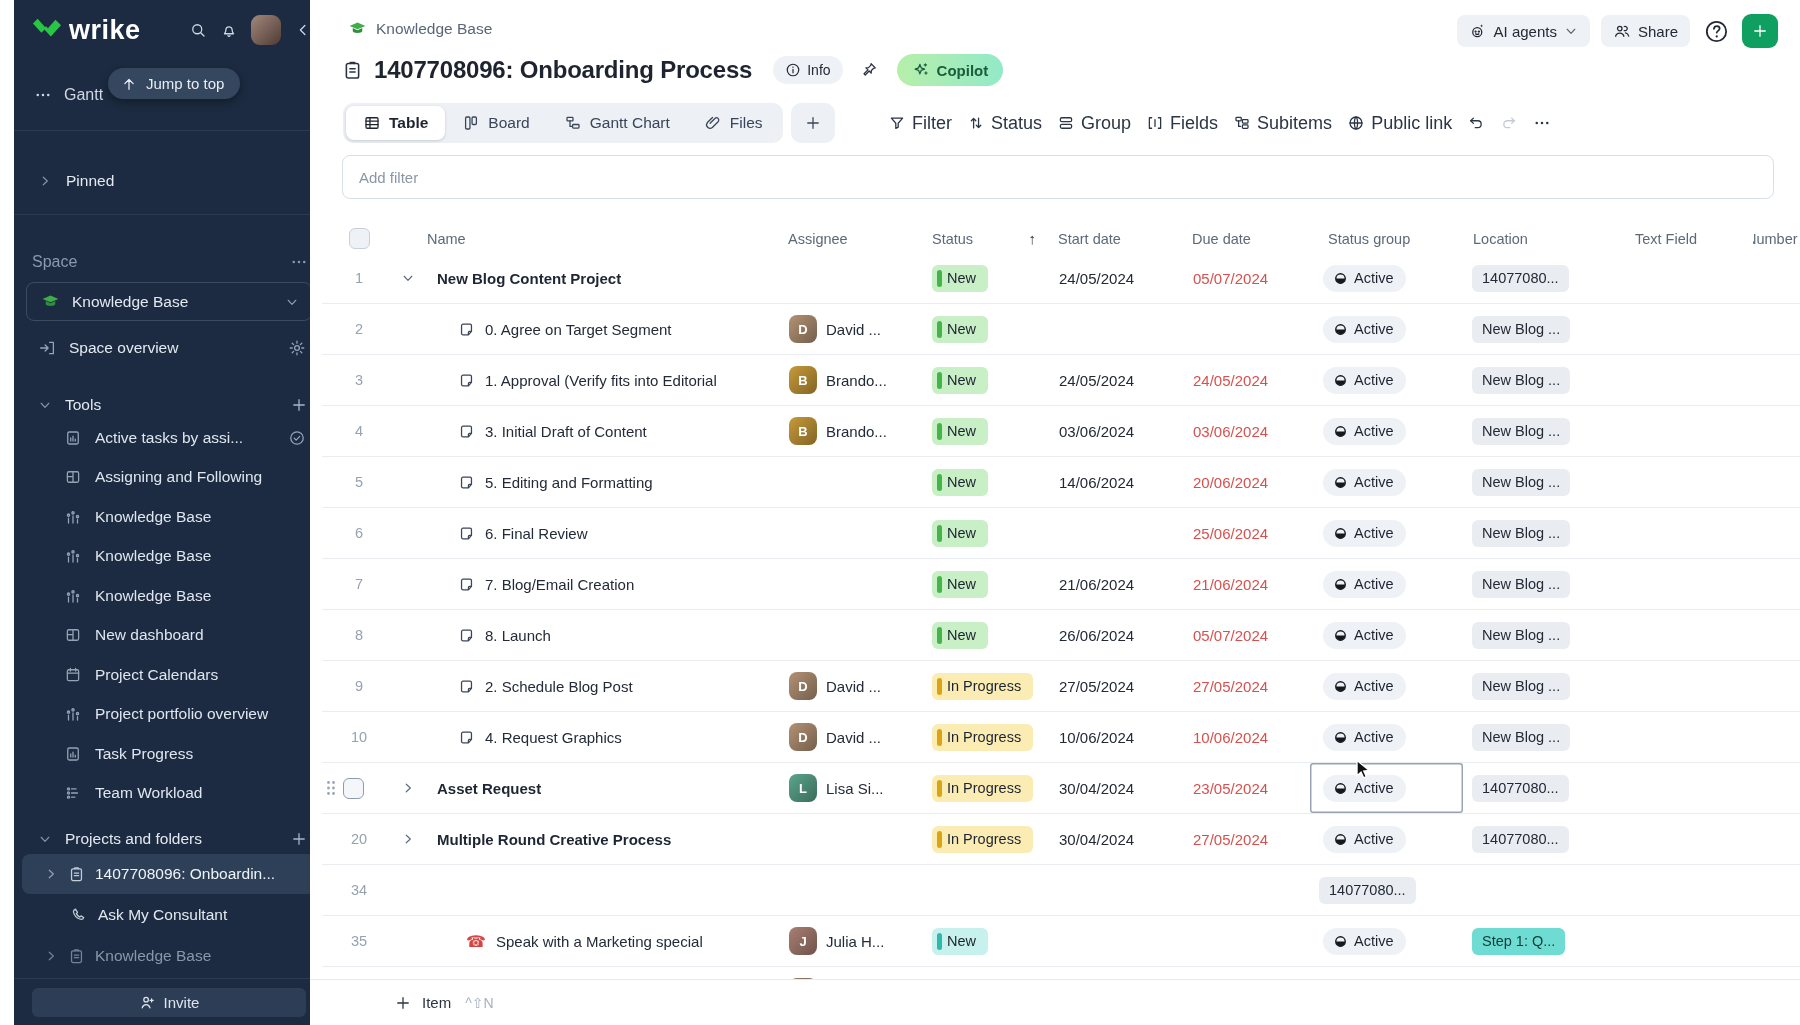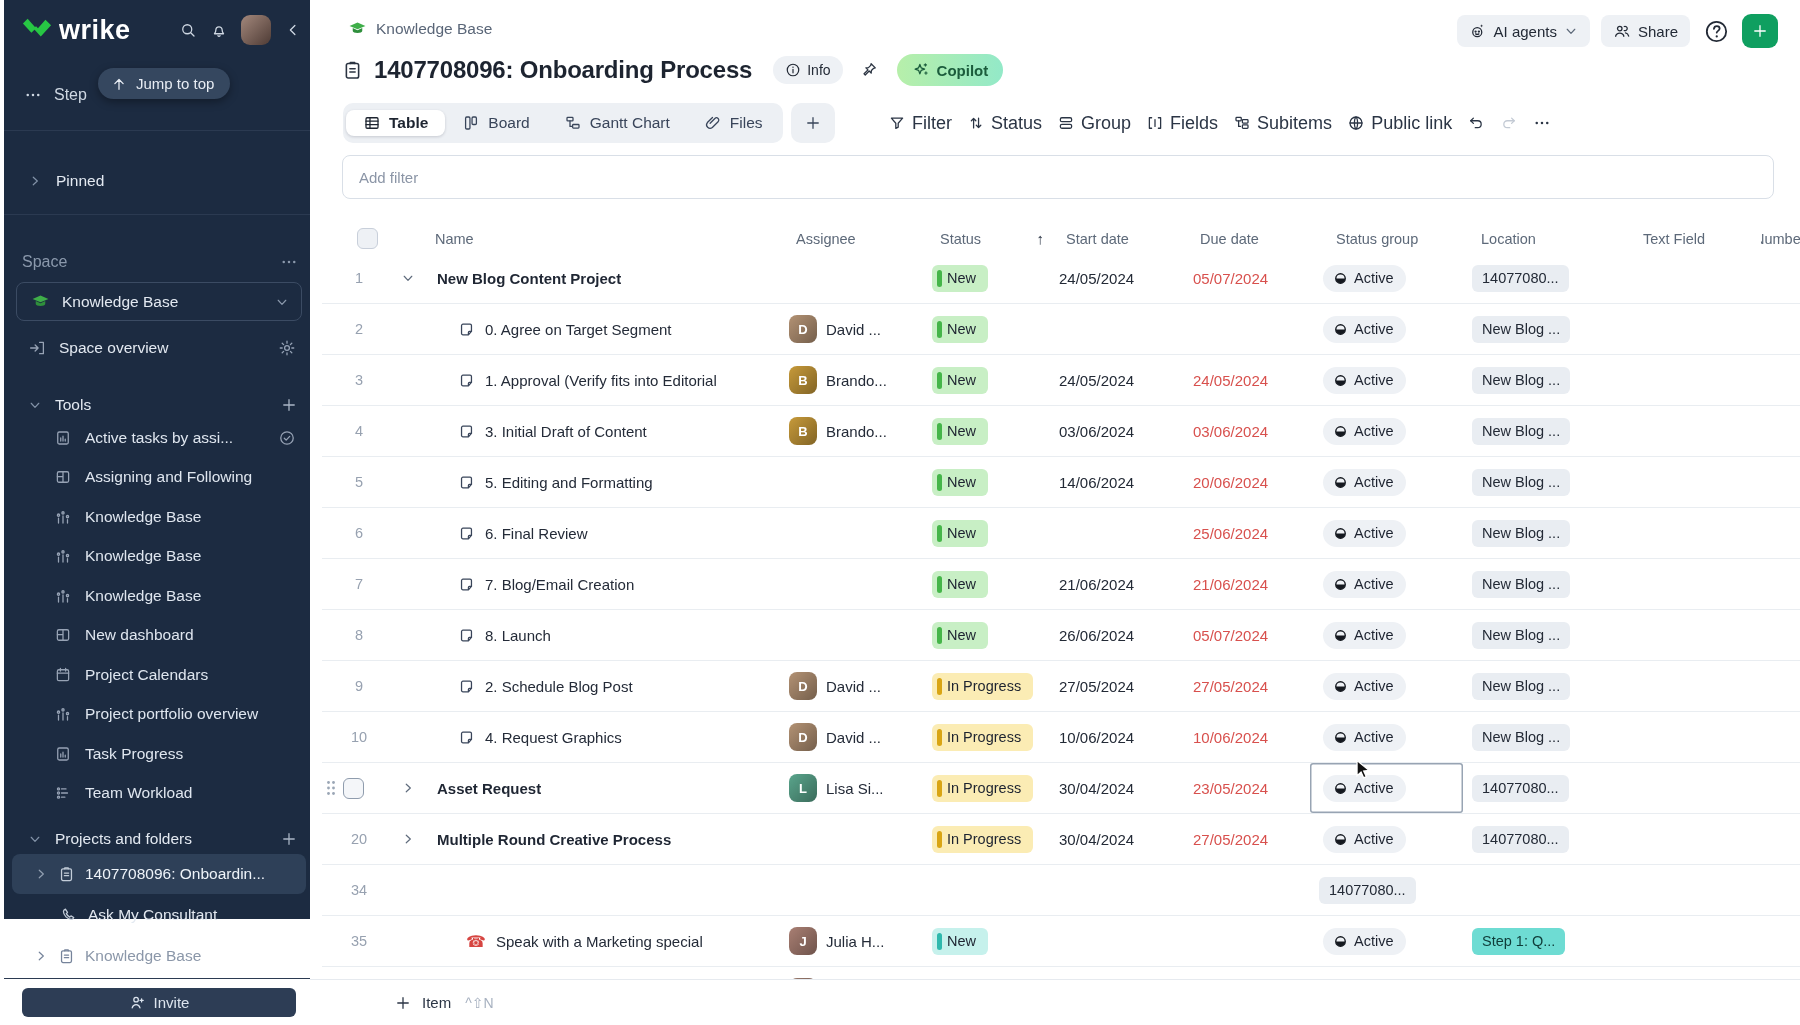--- a/index.html
+++ b/index.html
@@ -1,21 +1,21 @@
 <!DOCTYPE html>
 <html><head>
 <meta charset="utf-8">
 <style>
   html,body{margin:0;padding:0;background:#e9ecf0;font-family:"Liberation Sans",sans-serif;}
   .app{position:relative;width:1800px;height:1025px;background:#fff;overflow:hidden;}
   svg{display:block;}
   .ico{display:inline-flex;align-items:center;justify-content:center;flex:none;}
 
   
-  .sidebar{position:absolute;left:4px;top:0;width:310px;height:919px;background:#1c2b41;color:#e3e9f1;}
+  .sidebar{position:absolute;left:14px;top:0;width:310px;height:1025px;background:#1c2b41;color:#e3e9f1;}
   .sb-top{position:absolute;left:0;top:8px;width:310px;height:44px;display:flex;align-items:center;padding:0 12px 0 18px;box-sizing:border-box;}
   .logo{display:flex;align-items:center;gap:7px;}
   .logo-text{font-size:27px;font-weight:bold;color:#fff;letter-spacing:.5px;}
   .sb-top-icons{margin-left:auto;display:flex;align-items:center;gap:13px;color:#cfd8e3;}
   .sb-avatar{width:30px;height:30px;border-radius:9px;background:linear-gradient(135deg,#a3887c,#4e3b35);}
   .sb-more{position:absolute;left:20px;top:86px;display:flex;align-items:center;gap:12px;color:#cfd8e3;font-size:16px;}
   .jump-pill{position:absolute;left:94px;top:68px;height:31px;padding:0 16px 0 12px;border-radius:16px;background:#35475f;display:flex;align-items:center;gap:8px;font-size:15px;color:#e8edf4;box-shadow:0 3px 8px rgba(0,0,0,.35);}
   .sb-div{position:absolute;left:0;width:310px;border-top:1px solid #2b3a51;}
   .sb-row{display:flex;align-items:center;color:#e3e9f1;font-size:15.5px;}
   .sb-pinned{position:absolute;left:0;top:164px;width:310px;height:34px;padding-left:24px;gap:14px;box-sizing:border-box;}
@@ -52,34 +52,34 @@
   .help-btn{width:30px;height:30px;display:flex;align-items:center;justify-content:center;color:#232a36;background:transparent;}
   .add-btn{width:36px;height:34px;border-radius:9px;display:flex;align-items:center;justify-content:center;color:#fff;}
   .title-row{position:absolute;left:32px;top:54px;display:flex;align-items:center;gap:11px;}
   .page-title{font-size:24px;font-weight:700;color:#1d2430;letter-spacing:-.2px;}
   .info-pill{height:28px;border-radius:14px;background:#eef1f5;display:flex;align-items:center;gap:6px;padding:0 12px;font-size:14px;color:#232a36;margin-left:10px;}
   .pin{color:#2b3442;margin-left:6px;}
   .copilot{height:32px;border-radius:16px;display:flex;align-items:center;gap:7px;padding:0 15px;font-size:15px;font-weight:600;color:#1b5c3c;background:linear-gradient(90deg,#b7efaa,#93e9c8);margin-left:8px;}
 
   .tabs-row{position:absolute;left:33px;top:103px;display:flex;align-items:center;gap:8px;}
   .tabs-strip{display:flex;align-items:center;background:#edf0f4;border-radius:10px;padding:3px;height:40px;box-sizing:border-box;}
-  .tab{display:flex;align-items:center;gap:8px;padding:0 17px;height:26px;border-radius:8px;font-size:15.5px;color:#39455a;}
+  .tab{display:flex;align-items:center;gap:8px;padding:0 17px;height:34px;border-radius:8px;font-size:15.5px;color:#39455a;}
   .tab.active{background:#fff;font-weight:700;color:#1d2430;box-shadow:0 1px 3px rgba(20,30,50,.18);}
   .tab-plus{width:44px;height:40px;border-radius:10px;background:#edf0f4;display:flex;align-items:center;justify-content:center;color:#39455a;}
   .toolbar{position:absolute;left:578px;top:103px;height:40px;display:flex;align-items:center;gap:15px;}
   .tb-item{display:flex;align-items:center;gap:6px;font-size:18px;color:#2b3545;}
   .tb-ico{color:#2b3545;}
   .tb-ico.dim{color:#c3cad4;}
   .tb-dots{color:#2b3545;}
 
   .filter-bar{position:absolute;left:32px;top:155px;width:1432px;height:44px;box-sizing:border-box;border:1px solid #d9dfe7;border-radius:8px;background:#fff;display:flex;align-items:center;padding:0 16px;font-size:15px;color:#8b95a6;}
 
   
   .grid{display:grid;grid-template-columns:74px 387px 147px 122px 131px 127px 153px 165px 125px 47px;margin-left:12px;}
-  .thead{position:absolute;left:8px;right:0;top:224px;height:29px;border-bottom:4px solid #f97316;}
+  .thead{position:absolute;left:0;right:0;top:224px;height:29px;border-bottom:4px solid #f97316;}
   .hcell{display:flex;align-items:center;font-size:14.5px;color:#5d6979;overflow:hidden;white-space:nowrap;}
   .hcell.c-num{justify-content:center;}
   .hchk{width:21px;height:21px;border-radius:6px;border:1.5px solid #c8cfda;background:#eef1f5;box-sizing:border-box;}
   .h-name{padding-left:31px;}
   .h-assignee{padding-left:5px;}
   .h-status{padding-left:2px;}
   .h-status .sort{margin-left:auto;margin-right:16px;color:#2b3545;font-size:15px;font-weight:bold;}
   .h-start{padding-left:6px;}
   .h-due{padding-left:9px;}
   .h-group{padding-left:18px;}
@@ -161,21 +161,21 @@
       </div>
     </div>
     <div class="sb-more">
       <span class="ico">
           <svg width="18" height="18" viewBox="0 0 24 24">
             <circle cx="5" cy="12" r="1.7" fill="currentColor"></circle>
             <circle cx="12" cy="12" r="1.7" fill="currentColor"></circle>
             <circle cx="19" cy="12" r="1.7" fill="currentColor"></circle>
           </svg>
         </span>
-      <span>Step</span>
+      <span>Gantt</span>
     </div>
     <div class="jump-pill">
       <span class="ico">
           <svg width="18" height="18" viewBox="0 0 24 24" fill="none" stroke="currentColor" stroke-width="1.7" stroke-linecap="round" stroke-linejoin="round">
             <path d="M12 19V6M6.5 11.5L12 6l5.5 5.5"></path>
           </svg>
         </span>
       <span>Jump to top</span>
     </div>
     <div class="sb-div" style="top:130px;"></div>

